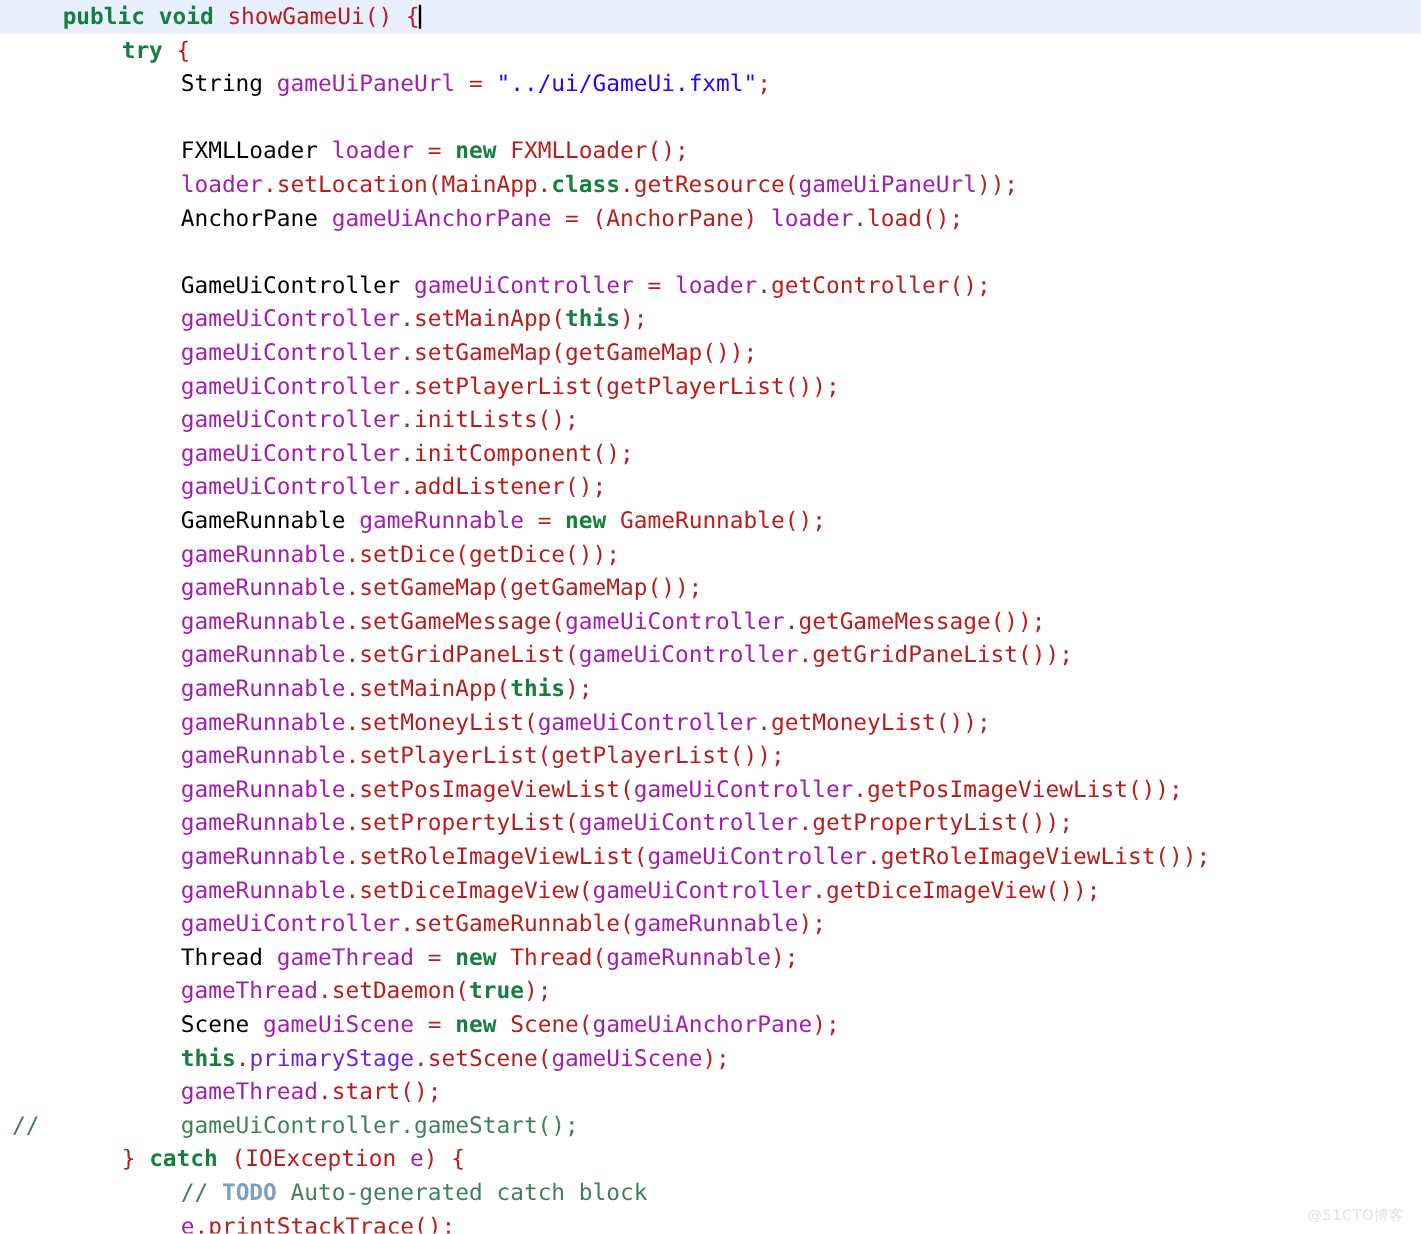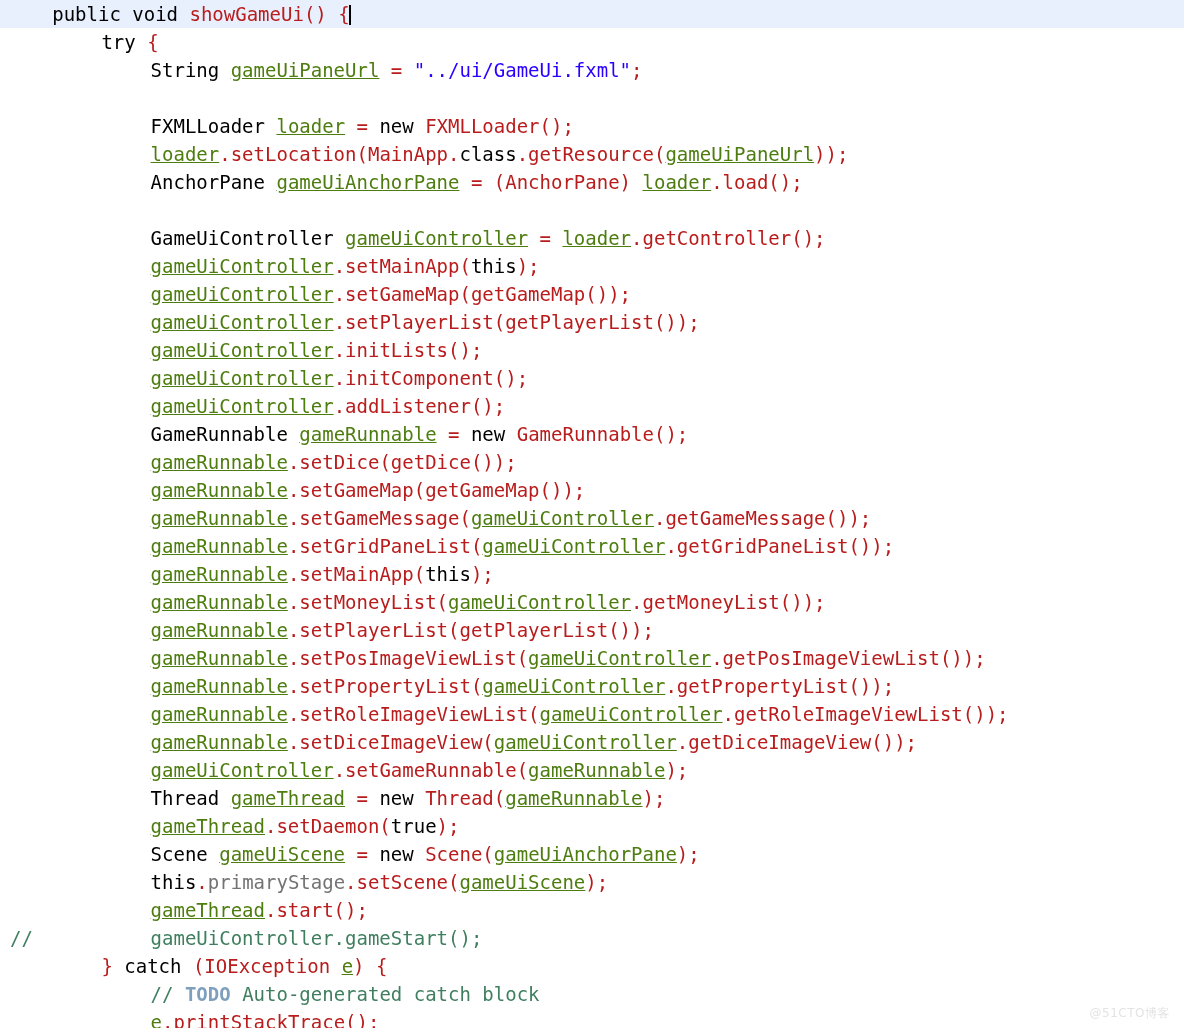--- a/index.html
+++ b/index.html
@@ -45,24 +45,24 @@
     top: 0;
     color: #3f7f5f;
     line-height: 28px;
   }
   .ln-text {
     display: inline-block;
     white-space: pre;
   }
 
   
-  .kw       { color: #000000; font-weight: normal; }   
+  .kw       { color: #15803d; font-weight: bold; }   
   .type     { color: #000000; }                       
-  .var      { color: #4d7c0f; text-decoration: underline; }                       
-  .field    { color: #737373; }                       
+  .var      { color: #a21caf; }                       
+  .field    { color: #6d28d9; }                       
   .str      { color: #2a00ff; }                       
   .cmt      { color: #3f7f5f; }                       
   .todo     { color: #7f9fbf; font-weight: bold; }    
   .plain    { color: #b91c1c; }
 
   .caret {
     display: inline-block;
     width: 0;
     border-left: 2px solid #000000;
     height: 20px;

